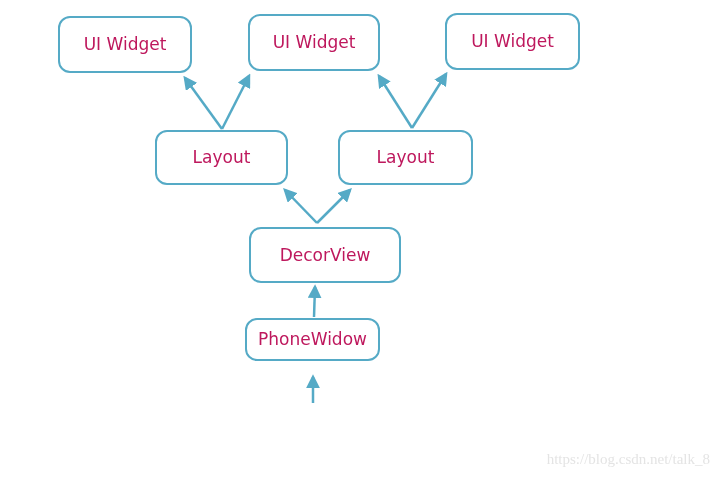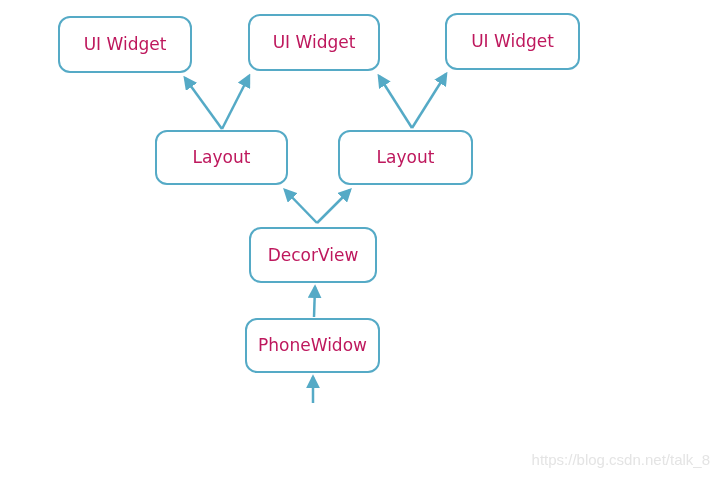--- a/index.html
+++ b/index.html
@@ -38,32 +38,32 @@
     font-size: 17px;
     font-weight: normal;
     white-space: nowrap;
     line-height: 1;
   }
   .watermark {
     position: absolute;
     right: 10px;
     bottom: 12px;
     color: #E4E4E4;
-    font-family: Liberation Sans, sans-serif;
+    font-family: Liberation Serif, serif;
     font-size: 15px;
     white-space: nowrap;
   }
   
   #n-ui-widget-1  { left: 58px;  top: 16px;  width: 134px; height: 57px; }
   #n-ui-widget-2  { left: 248px; top: 14px;  width: 132px; height: 57px; }
   #n-ui-widget-3  { left: 445px; top: 13px;  width: 135px; height: 57px; }
   #n-layout-1     { left: 155px; top: 130px; width: 133px; height: 55px; }
   #n-layout-2     { left: 338px; top: 130px; width: 135px; height: 55px; }
-  #n-decor-view   { left: 249px; top: 227px; width: 128px; height: 56px; }
-  #n-phone-widow  { left: 245px; top: 318px; width: 135px; height: 55px; }
+  #n-decor-view   { left: 249px; top: 227px; width: 152px; height: 56px; }
+  #n-phone-widow  { left: 245px; top: 318px; width: 135px; height: 43px; }
   #n-view-activity{ left: 245px; top: 404px; width: 135px; height: 54px; }
 </style>
 </head>
 <body>
 
 <div class="canvas">
 
   <svg class="edges-layer" width="720" height="480" viewBox="0 0 720 480" xmlns="http://www.w3.org/2000/svg">
     <defs>
       <marker id="arrowhead" viewBox="0 0 10 10" refX="8" refY="5" markerWidth="5.5" markerHeight="5.5" orient="auto-start-reverse">

